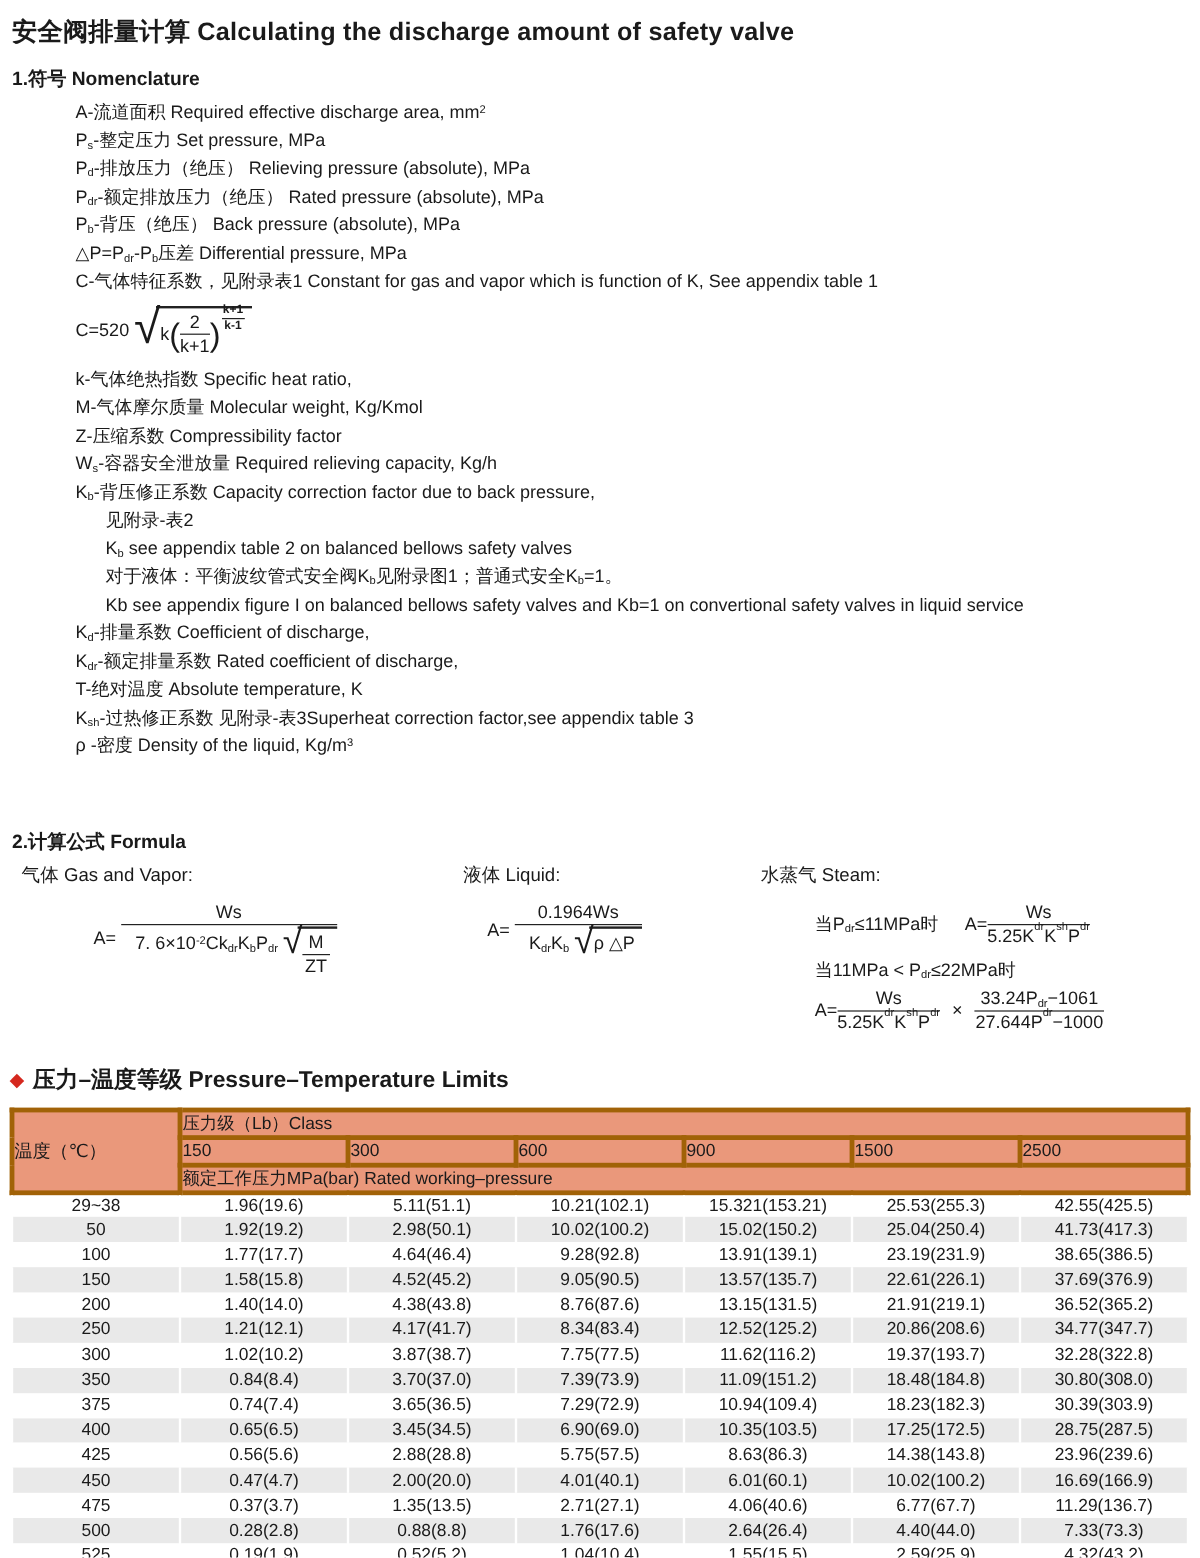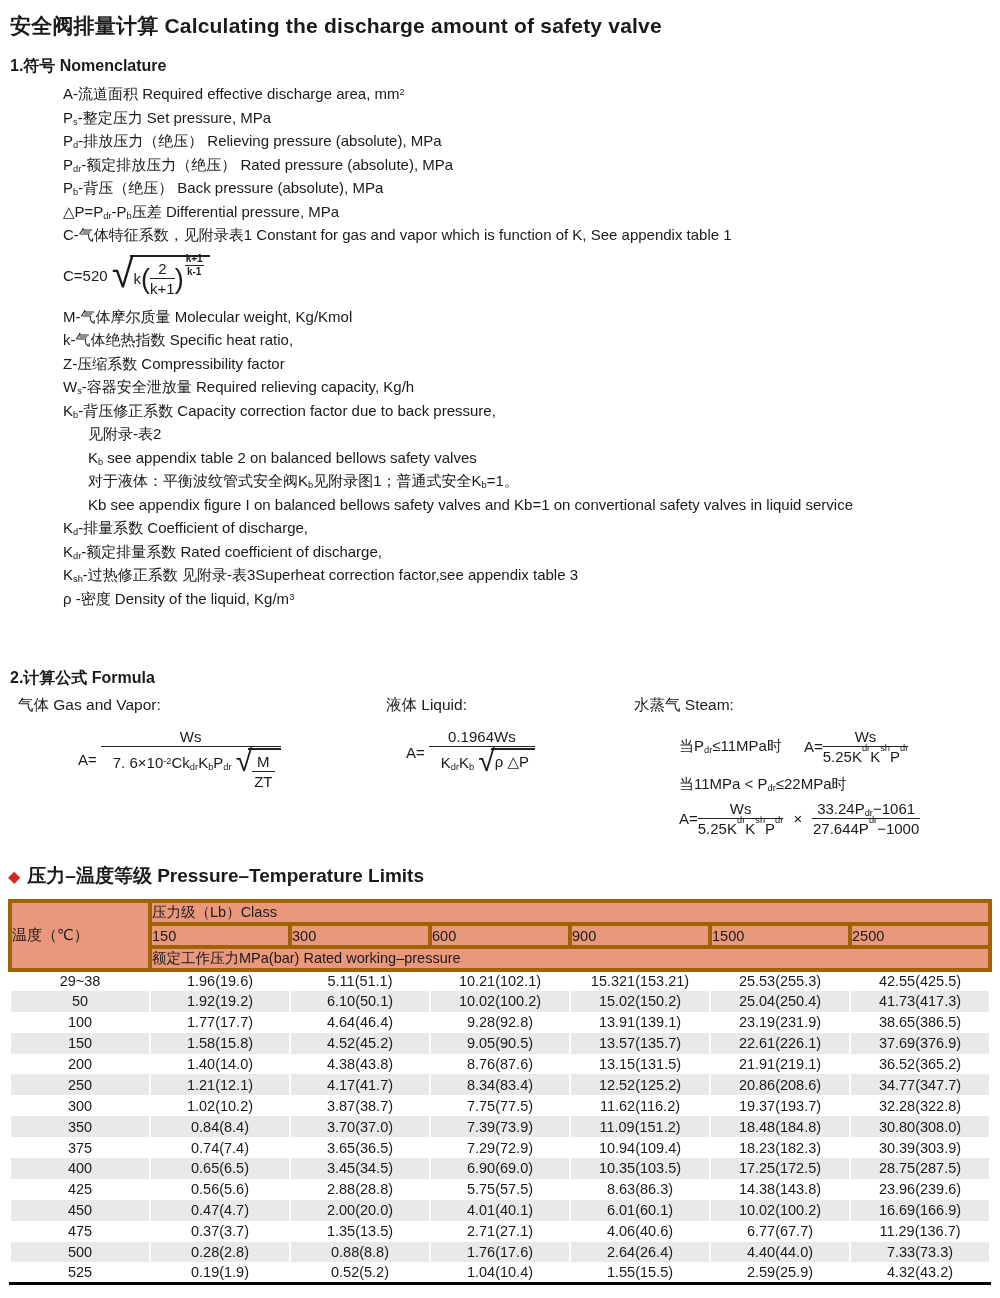--- a/index.html
+++ b/index.html
@@ -103,31 +103,32 @@
           <span class="bigparen">)</span>
           <span class="expfrac">
             <span class="n2">k+1</span>
             <span>k-1</span>
           </span>
         </span>
       </span>
     </div>
 
     <div id="nom-b">
+        <div class="nom-item ind1">k-气体绝热指数 Specific heat ratio,</div>
         <div class="nom-item ind1">M-气体摩尔质量 Molecular weight, Kg/Kmol</div>
-        <div class="nom-item ind1">k-气体绝热指数 Specific heat ratio,</div>
         <div class="nom-item ind1">Z-压缩系数 Compressibility factor</div>
         <div class="nom-item ind1">W<sub>s</sub>-容器安全泄放量 Required relieving capacity, Kg/h</div>
         <div class="nom-item ind1">K<sub>b</sub>-背压修正系数 Capacity correction factor due to back pressure,</div>
         <div class="nom-item ind2">见附录-表2</div>
         <div class="nom-item ind2">K<sub>b</sub> see appendix table 2 on balanced bellows safety valves</div>
         <div class="nom-item ind2">对于液体：平衡波纹管式安全阀K<sub>b</sub>见附录图1；普通式安全K<sub>b</sub>=1。</div>
         <div class="nom-item ind2">Kb see appendix figure I on balanced bellows safety valves and Kb=1 on convertional safety valves in liquid service</div>
         <div class="nom-item ind1">K<sub>d</sub>-排量系数 Coefficient of discharge,</div>
         <div class="nom-item ind1">K<sub>dr</sub>-额定排量系数 Rated coefficient of discharge,</div>
+        <div class="nom-item ind1">T-绝对温度 Absolute temperature, K</div>
         <div class="nom-item ind1">K<sub>sh</sub>-过热修正系数 见附录-表3Superheat correction factor,see appendix table 3</div>
         <div class="nom-item ind1">ρ -密度 Density of the liquid, Kg/m<sup>3</sup></div>
       </div>
   </section>
 
   <section class="formula-section">
     <h2 class="sec-heading">2.计算公式 Formula</h2>
     <div class="formula-row">
 
       <div class="fcol-gas">
@@ -226,21 +227,21 @@
             <td>1.96(19.6)</td>
             <td>5.11(51.1)</td>
             <td>10.21(102.1)</td>
             <td>15.321(153.21)</td>
             <td>25.53(255.3)</td>
             <td>42.55(425.5)</td>
           </tr>
           <tr>
             <td>50</td>
             <td>1.92(19.2)</td>
-            <td>6.10(50.1)</td>
+            <td>2.98(50.1)</td>
             <td>10.02(100.2)</td>
             <td>15.02(150.2)</td>
             <td>25.04(250.4)</td>
             <td>41.73(417.3)</td>
           </tr>
           <tr>
             <td>100</td>
             <td>1.77(17.7)</td>
             <td>4.64(46.4)</td>
             <td>9.28(92.8)</td>

